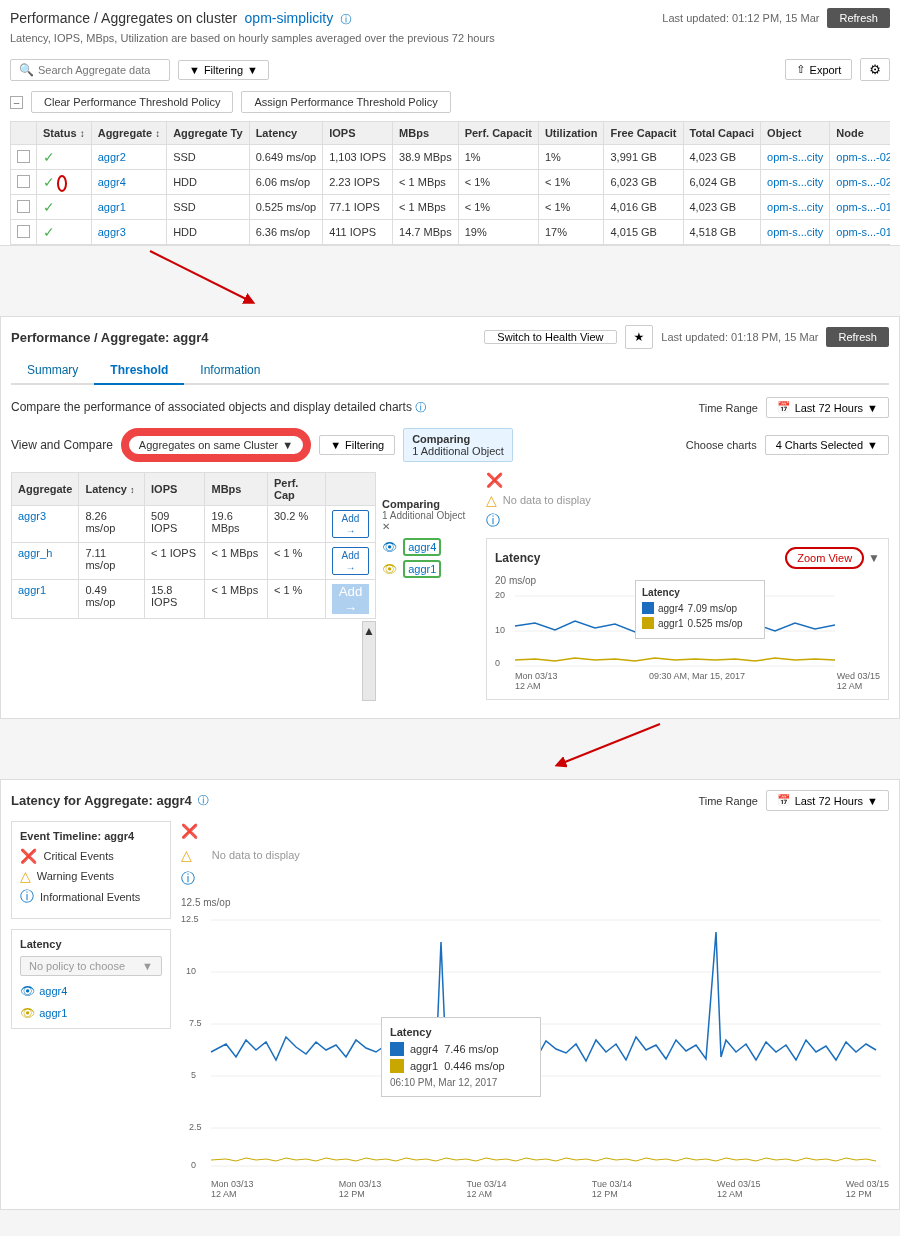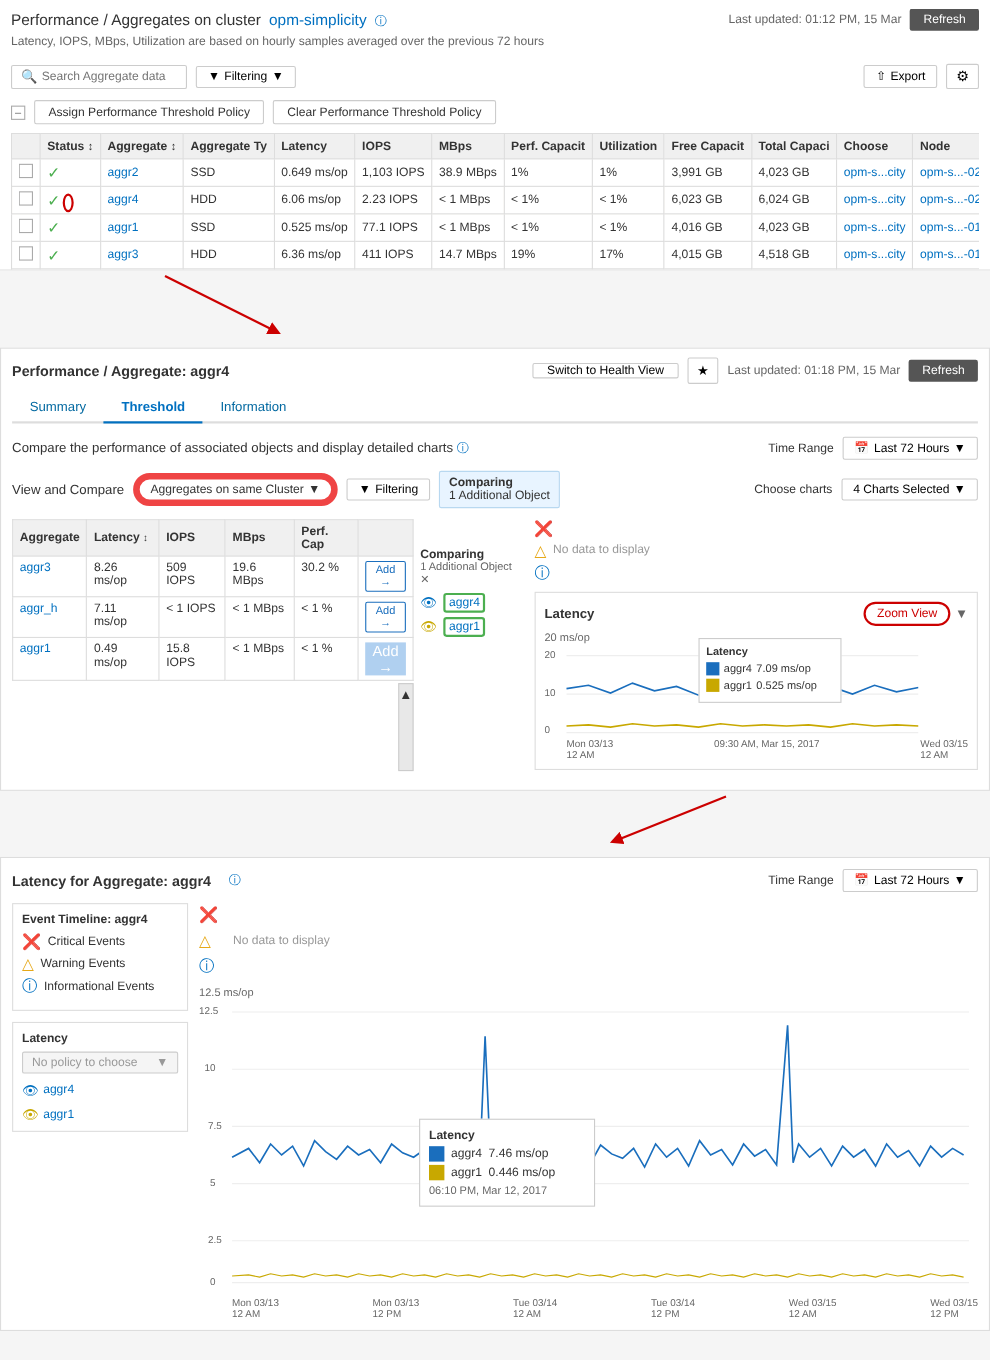--- a/index.html
+++ b/index.html
@@ -147,40 +147,40 @@
         <span>⇧</span>
         <span>Export</span>
       </button>
       <button class="gear-btn">
         <span>⚙</span>
       </button>
     </div>
 
     <div class="policy-bar">
       <div class="checkbox-dash">–</div>
+      <button class="policy-btn">Clear Performance Threshold Policy</button>
       <button class="policy-btn">Assign Performance Threshold Policy</button>
-      <button class="policy-btn">Clear Performance Threshold Policy</button>
     </div>
 
     <div style="overflow-x:auto;">
       <table class="data-table">
         <thead>
           <tr>
             <th style="width:20px;"></th>
             <th>Status <span style="font-size:10px;">↕</span></th>
             <th>Aggregate <span style="font-size:10px;">↕</span></th>
             <th>Aggregate Ty</th>
             <th>Latency</th>
             <th>IOPS</th>
             <th>MBps</th>
             <th>Perf. Capacit</th>
             <th>Utilization</th>
             <th>Free Capacit</th>
             <th>Total Capaci</th>
-            <th>Choose</th>
+            <th>Object</th>
             <th>Node</th>
 
           </tr>
         </thead>
         <tbody id="table-body">
         <tr>
     <td><div style="width:13px;height:13px;border:1px solid #aaa;background:#fff;display:inline-block;"></div></td>
     <td><span style="color:#4CAF50;font-size:14px;">✓</span></td>
     <td><a style="color:#0070c0;text-decoration:none;cursor:pointer;">aggr2</a></td>
     <td>SSD</td>
@@ -286,21 +286,21 @@
         <button class="time-range-btn">
           <span>📅</span>
           <span>Last 72 Hours</span>
           <span>▼</span>
         </button>
       </div>
     </div>
 
     <div class="view-compare-row">
       <span>View and Compare</span>
-      <div class="compare-select" style="border: 6px solid #ef4444; border-radius: 20px; padding: 3px 10px;">
+      <div class="compare-select" style="border: 8px solid #ef4444; border-radius: 20px; padding: 3px 10px;">
         <span>Aggregates on same Cluster</span>
         <span>▼</span>
       </div>
       <button class="filter-sm">
         <span>▼</span>
         <span>Filtering</span>
       </button>
       <div class="comparing-box">
         <span style="font-weight:bold;">Comparing</span><br>
         <span>1 Additional Object</span>
@@ -446,21 +446,21 @@
         <marker id="arrowhead2" markerWidth="6" markerHeight="6" refX="3" refY="3" orient="auto">
           <path d="M0,0 L0,6 L6,3 z" fill="#cc0000"></path>
         </marker>
       </defs>
       <line x1="160" y1="5" x2="60" y2="45" stroke="#cc0000" stroke-width="2" marker-end="url(#arrowhead2)"></line>
     </svg>
   </div>
 
   <div class="latency-section">
     <div class="latency-header">
-      <div style="display:flex; align-items:center; gap:16px;">
+      <div style="display:flex; align-items:center; gap:6px;">
         <span class="latency-title">Latency for Aggregate: aggr4</span>
         <span class="help-icon">ⓘ</span>
       </div>
       <div class="time-range">
         <span>Time Range</span>
         <button class="time-range-btn">
           <span>📅</span>
           <span>Last 72 Hours</span>
           <span>▼</span>
         </button>

